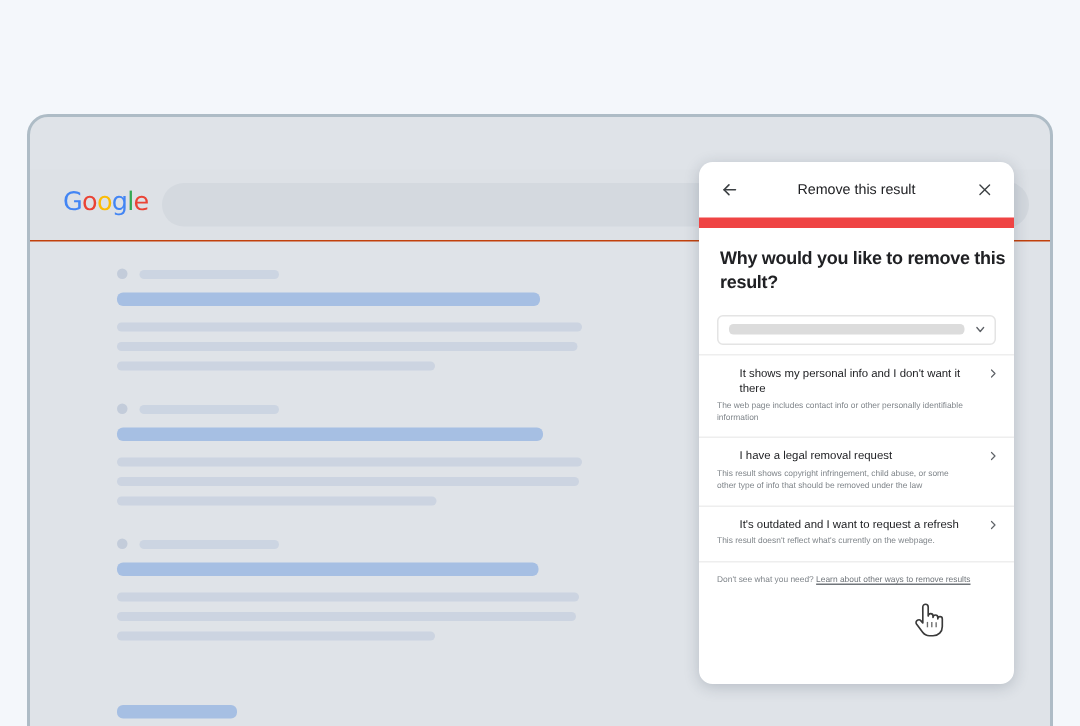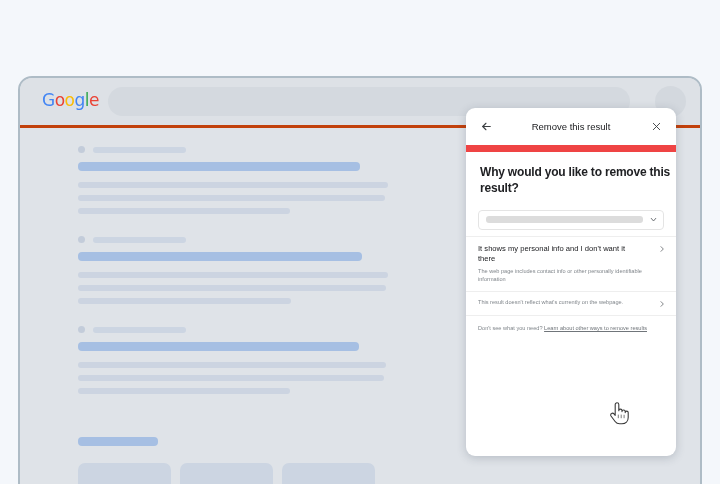--- a/index.html
+++ b/index.html
@@ -25,21 +25,22 @@
     background: #dfe3e8;
     border: 2px solid #aebcc6;
     border-radius: 14px 14px 0 0;
     box-sizing: border-box;
     overflow: hidden;
   }
   #browser-topbar {
     position: relative;
     height: 47px;
     background: #dde1e6;
-    border-bottom: 3px solid #c2410c;
+    border-bottom: 1px solid #c2410c;
+    margin-top: 35px;
   }
   #google-logo {
     position: absolute;
     left: 22px;
     top: 14px;
     font-family: "DejaVu Sans", sans-serif;
     font-size: 17px;
     font-weight: 500;
     letter-spacing: -0.5px;
     line-height: 1;
@@ -209,20 +210,21 @@
     border-top: 1px solid #eeeeee;
     cursor: pointer;
   }
   .option-row:first-of-type { border-top: none; }
   .option-title {
     font-size: 7.6px;
     color: #202124;
     line-height: 1.38;
     margin-bottom: 3px;
     max-width: 150px;
+    margin-left: 15px;
   }
   .option-desc {
     font-size: 5.6px;
     color: #80868b;
     line-height: 1.42;
     max-width: 165px;
   }
   .option-chevron {
     position: absolute;
     right: 10px;
@@ -348,22 +350,32 @@
     <div class="option-row">
       <div class="option-title">It shows my personal info and I don't want it there</div>
       <div class="option-desc">The web page includes contact info or other personally identifiable information</div>
       <div class="option-chevron">
         <svg width="8" height="8" viewBox="0 0 24 24" fill="none" stroke="#5f6368" stroke-width="2.4" stroke-linecap="round" stroke-linejoin="round">
           <polyline points="9 5 16 12 9 19"></polyline>
         </svg>
       </div>
     </div>
 
-
     <div class="option-row">
+      <div class="option-title">I have a legal removal request</div>
+      <div class="option-desc">This result shows copyright infringement, child abuse, or some other type of info that should be removed under the law</div>
+      <div class="option-chevron">
+        <svg width="8" height="8" viewBox="0 0 24 24" fill="none" stroke="#5f6368" stroke-width="2.4" stroke-linecap="round" stroke-linejoin="round">
+          <polyline points="9 5 16 12 9 19"></polyline>
+        </svg>
+      </div>
+    </div>
+
+    <div class="option-row">
+      <div class="option-title">It's outdated and I want to request a refresh</div>
       <div class="option-desc">This result doesn't reflect what's currently on the webpage.</div>
       <div class="option-chevron">
         <svg width="8" height="8" viewBox="0 0 24 24" fill="none" stroke="#5f6368" stroke-width="2.4" stroke-linecap="round" stroke-linejoin="round">
           <polyline points="9 5 16 12 9 19"></polyline>
         </svg>
       </div>
     </div>
 
     <div id="panel-footer">
       <span>Don't see what you need? </span><span id="footer-link">Learn about other ways to remove results</span>

